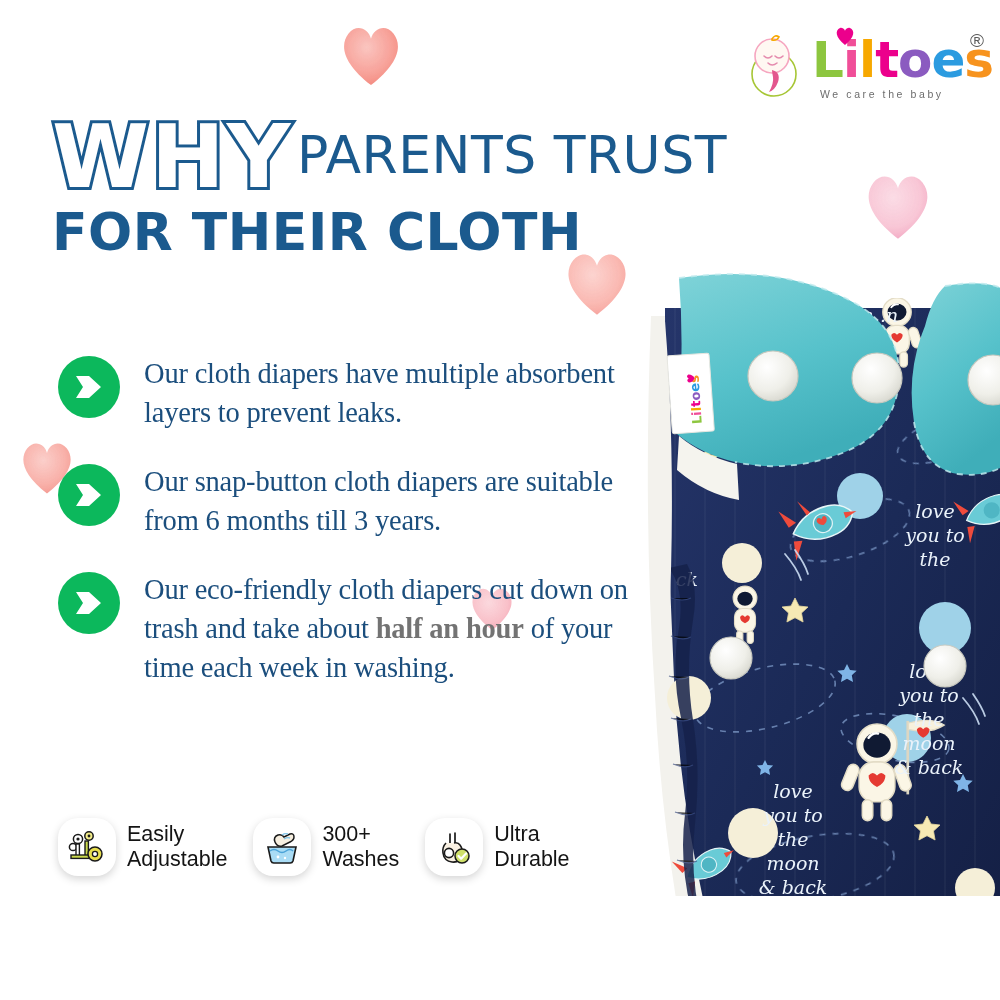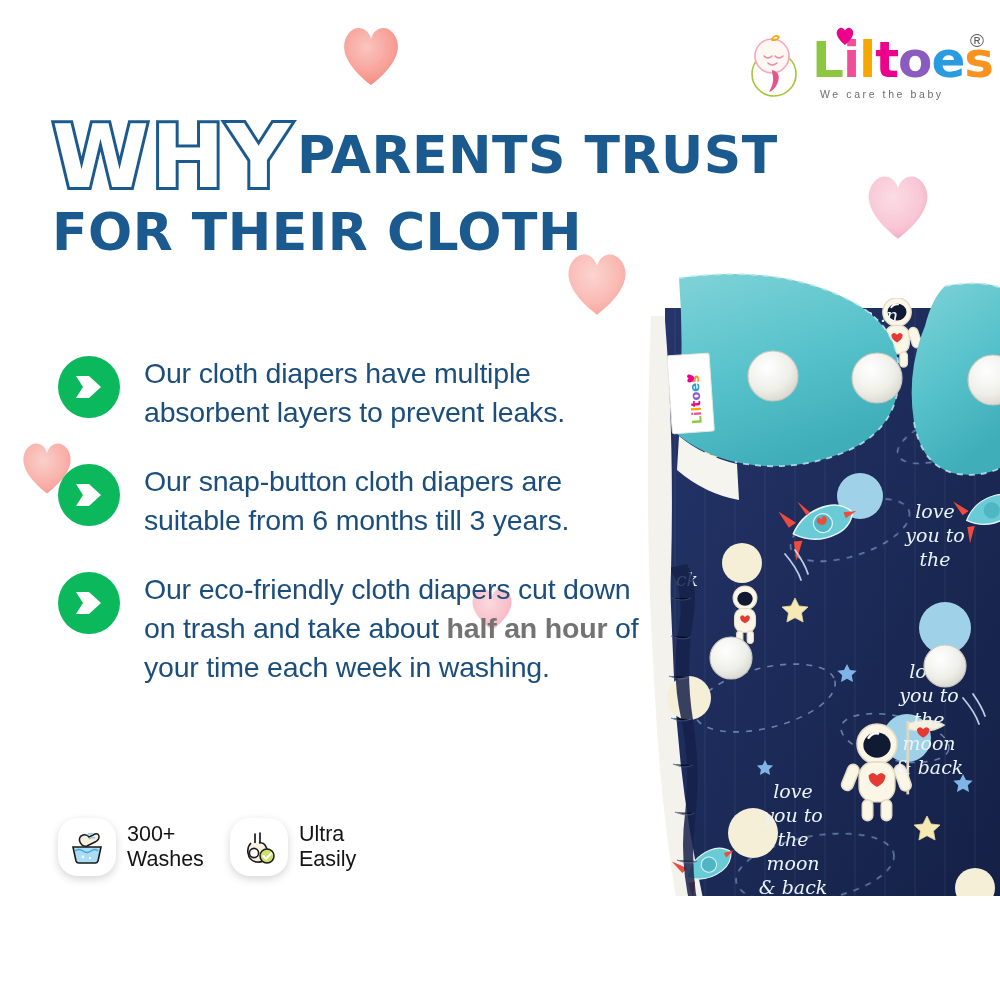--- a/index.html
+++ b/index.html
@@ -28,35 +28,35 @@
   
   #headline{position:absolute;left:52px;top:86px;width:640px;color:#1B5A8E;}
   .hl-row{display:block;white-space:nowrap;}
   .hl-why{
     font-family:"DejaVu Sans",sans-serif;font-weight:bold;font-size:88px;line-height:84px;
     color:#fff;-webkit-text-stroke:6px #1B5A8E;letter-spacing:2px;
     display:inline-block;vertical-align:-14px;
     paint-order:stroke fill;
   }
   .hl-main{
-    font-family:"DejaVu Sans",sans-serif;font-weight:bold;font-size:52px;line-height:66px;
+    font-family:"DejaVu Sans",sans-serif;font-weight:normal;font-size:52px;line-height:66px;
     letter-spacing:0.5px;display:inline-block;margin-top:36px;
   }
   .hl-line2,.hl-line3{
     font-family:"DejaVu Sans",sans-serif;font-weight:bold;font-size:52px;line-height:66px;
     letter-spacing:0.5px;display:block;
   }
 
   
   #bullets{position:absolute;left:58px;top:352px;width:600px;}
   .bullet{display:flex;align-items:flex-start;margin-bottom:28px;}
   .b-icon{flex:0 0 auto;width:62px;height:62px;border-radius:50%;background:#0CB85C;
           position:relative;margin-right:24px;margin-top:4px;}
   .b-icon svg{position:absolute;left:16px;top:17px;width:30px;height:28px;}
-  .b-text{color:#1B4E7D;font-size:28.5px;line-height:39px;font-family:Liberation Sans, sans-serif;
+  .b-text{color:#1B4E7D;font-size:28.5px;line-height:39px;font-family:Liberation Serif, serif;
           letter-spacing:-0.2px;padding-top:2px;}
   .b-text b{font-weight:bold;color:#737373;}
 
   
   #features{position:absolute;left:58px;top:818px;display:flex;align-items:center;}
   .feat{display:flex;align-items:center;margin-right:26px;}
   .feat-ic{width:58px;height:58px;border-radius:20px;background:#fff;
       box-shadow:0 3px 9px rgba(0,0,0,.17);position:relative;flex:0 0 auto;margin-right:11px;}
   .feat-ic svg{position:absolute;left:9px;top:9px;width:40px;height:40px;}
   .feat-lbl{font-size:21.5px;line-height:25px;color:#141414;font-family:"Liberation Sans",sans-serif;
@@ -213,20 +213,38 @@
           </svg>
         </div>
         <div class="b-text" style="color: rgb(27, 78, 125);">Our eco-friendly cloth diapers cut down on trash and take about <b>half an hour</b> of your time each week in washing.</div>
       </div>
     </div>
 
   <div id="features">
       <div class="feat">
         <div class="feat-ic">
           <svg viewBox="0 0 40 40">
+            <circle cx="11" cy="12" r="4.6" fill="#fff" stroke="#1a1a1a" stroke-width="1.5"></circle>
+            <circle cx="11" cy="12" r="1.6" fill="#1a1a1a"></circle>
+            <circle cx="22" cy="9" r="4.2" fill="#F2EC8A" stroke="#1a1a1a" stroke-width="1.5"></circle>
+            <circle cx="22" cy="9" r="1.4" fill="#1a1a1a"></circle>
+            <circle cx="6" cy="20" r="3.6" fill="#fff" stroke="#1a1a1a" stroke-width="1.5"></circle>
+            <rect x="9" y="17" width="3.4" height="12" fill="#fff" stroke="#1a1a1a" stroke-width="1.4"></rect>
+            <rect x="18" y="14" width="3.4" height="15" fill="#C9D94B" stroke="#1a1a1a" stroke-width="1.4"></rect>
+            <rect x="4" y="28" width="21" height="3.4" fill="#C9D94B" stroke="#1a1a1a" stroke-width="1.4"></rect>
+            <circle cx="28" cy="27" r="7" fill="#E8DF4E" stroke="#1a1a1a" stroke-width="1.5"></circle>
+            <circle cx="28" cy="27" r="2.6" fill="#fff" stroke="#1a1a1a" stroke-width="1.3"></circle>
+          </svg>
+        </div>
+        <div class="feat-lbl">Easily
+Adjustable</div>
+      </div>
+      <div class="feat">
+        <div class="feat-ic">
+          <svg viewBox="0 0 40 40">
             <path d="M6 20 h28 l-3 14 a3 3 0 0 1 -3 2 h-16 a3 3 0 0 1 -3 -2z" fill="#A9DCF5" stroke="#1a1a1a" stroke-width="1.6"></path>
             <path d="M8 24 q4 -3 8 0 q4 3 8 0 q4 -3 7 0" fill="none" stroke="#4BA3D8" stroke-width="1.5"></path>
             <circle cx="16" cy="30" r="1.4" fill="#fff"></circle>
             <circle cx="23" cy="31" r="1.2" fill="#fff"></circle>
             <path d="M13 15 q-2 -5 3 -7 q4 -1 6 2 l6 -3 q4 -1 4 3 q0 3 -4 5 l-8 4 q-5 1 -7 -4z" fill="#F7EFE0" stroke="#1a1a1a" stroke-width="1.5"></path>
             <path d="M20 8 q3 -2 6 -1 M22 12 q3 -2 6 -1" stroke="#7FC3E8" stroke-width="1.4" fill="none"></path>
           </svg>
         </div>
         <div class="feat-lbl">300+
 Washes</div>
@@ -235,21 +253,21 @@
         <div class="feat-ic">
           <svg viewBox="0 0 40 40">
             <path d="M16 7 v11 M21 6 v12" stroke="#1a1a1a" stroke-width="1.7" stroke-linecap="round" fill="none"></path>
             <path d="M12 16 q-4 4 -3 10 q1 8 9 9 q8 1 10 -7 q1 -6 -2 -10 q-2 -3 -6 -2" fill="#F9F0E2" stroke="#1a1a1a" stroke-width="1.6"></path>
             <circle cx="15" cy="26" r="4.6" fill="#fff" stroke="#1a1a1a" stroke-width="1.6"></circle>
             <circle cx="28" cy="29" r="7" fill="#CFE06A" stroke="#1a1a1a" stroke-width="1.5"></circle>
             <path d="M24.5 29 l2.6 2.8 l5 -5.4" fill="none" stroke="#fff" stroke-width="2.2" stroke-linecap="round" stroke-linejoin="round"></path>
           </svg>
         </div>
         <div class="feat-lbl">Ultra
-Easily</div>
+Durable</div>
       </div>
     </div>
 
   <div id="product">
     <svg width="365" height="660" viewBox="0 0 365 660">
       <defs>
         <linearGradient id="navy" x1="0" y1="0" x2="1" y2="1">
           <stop offset="0" stop-color="#25356A"></stop>
             <stop offset=".5" stop-color="#1B2A57"></stop>
             <stop offset="1" stop-color="#141F44"></stop>

